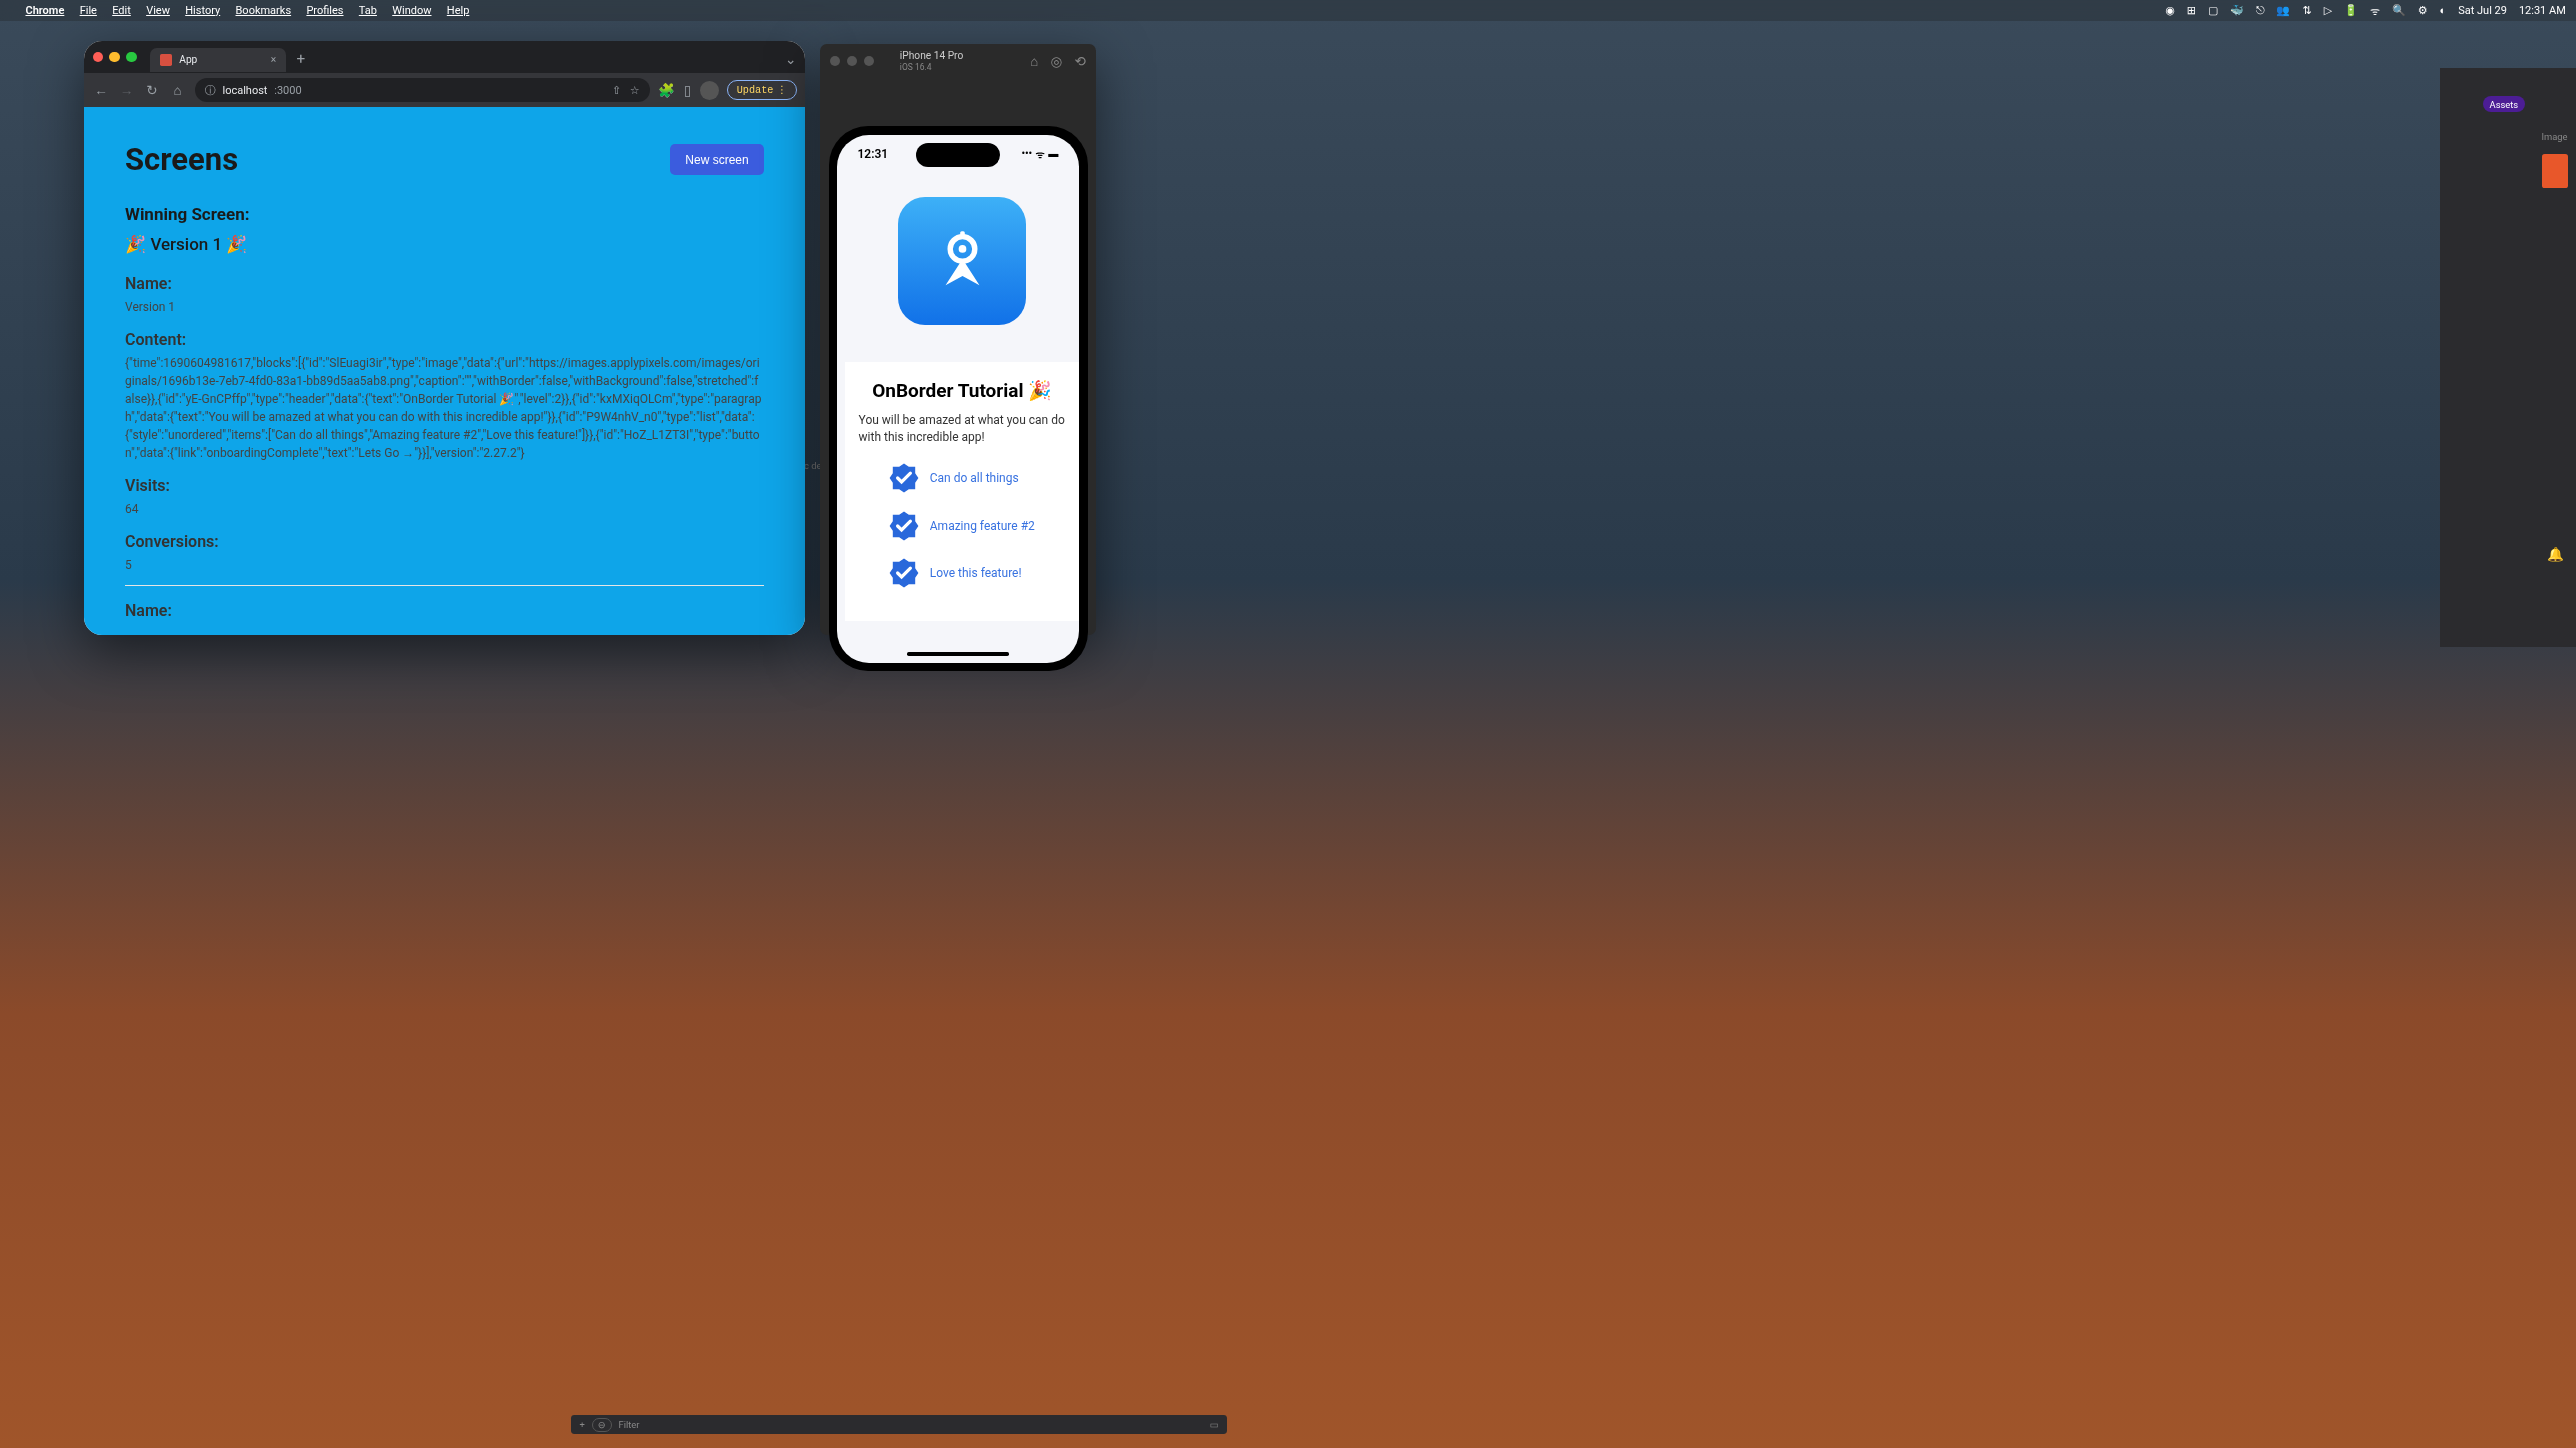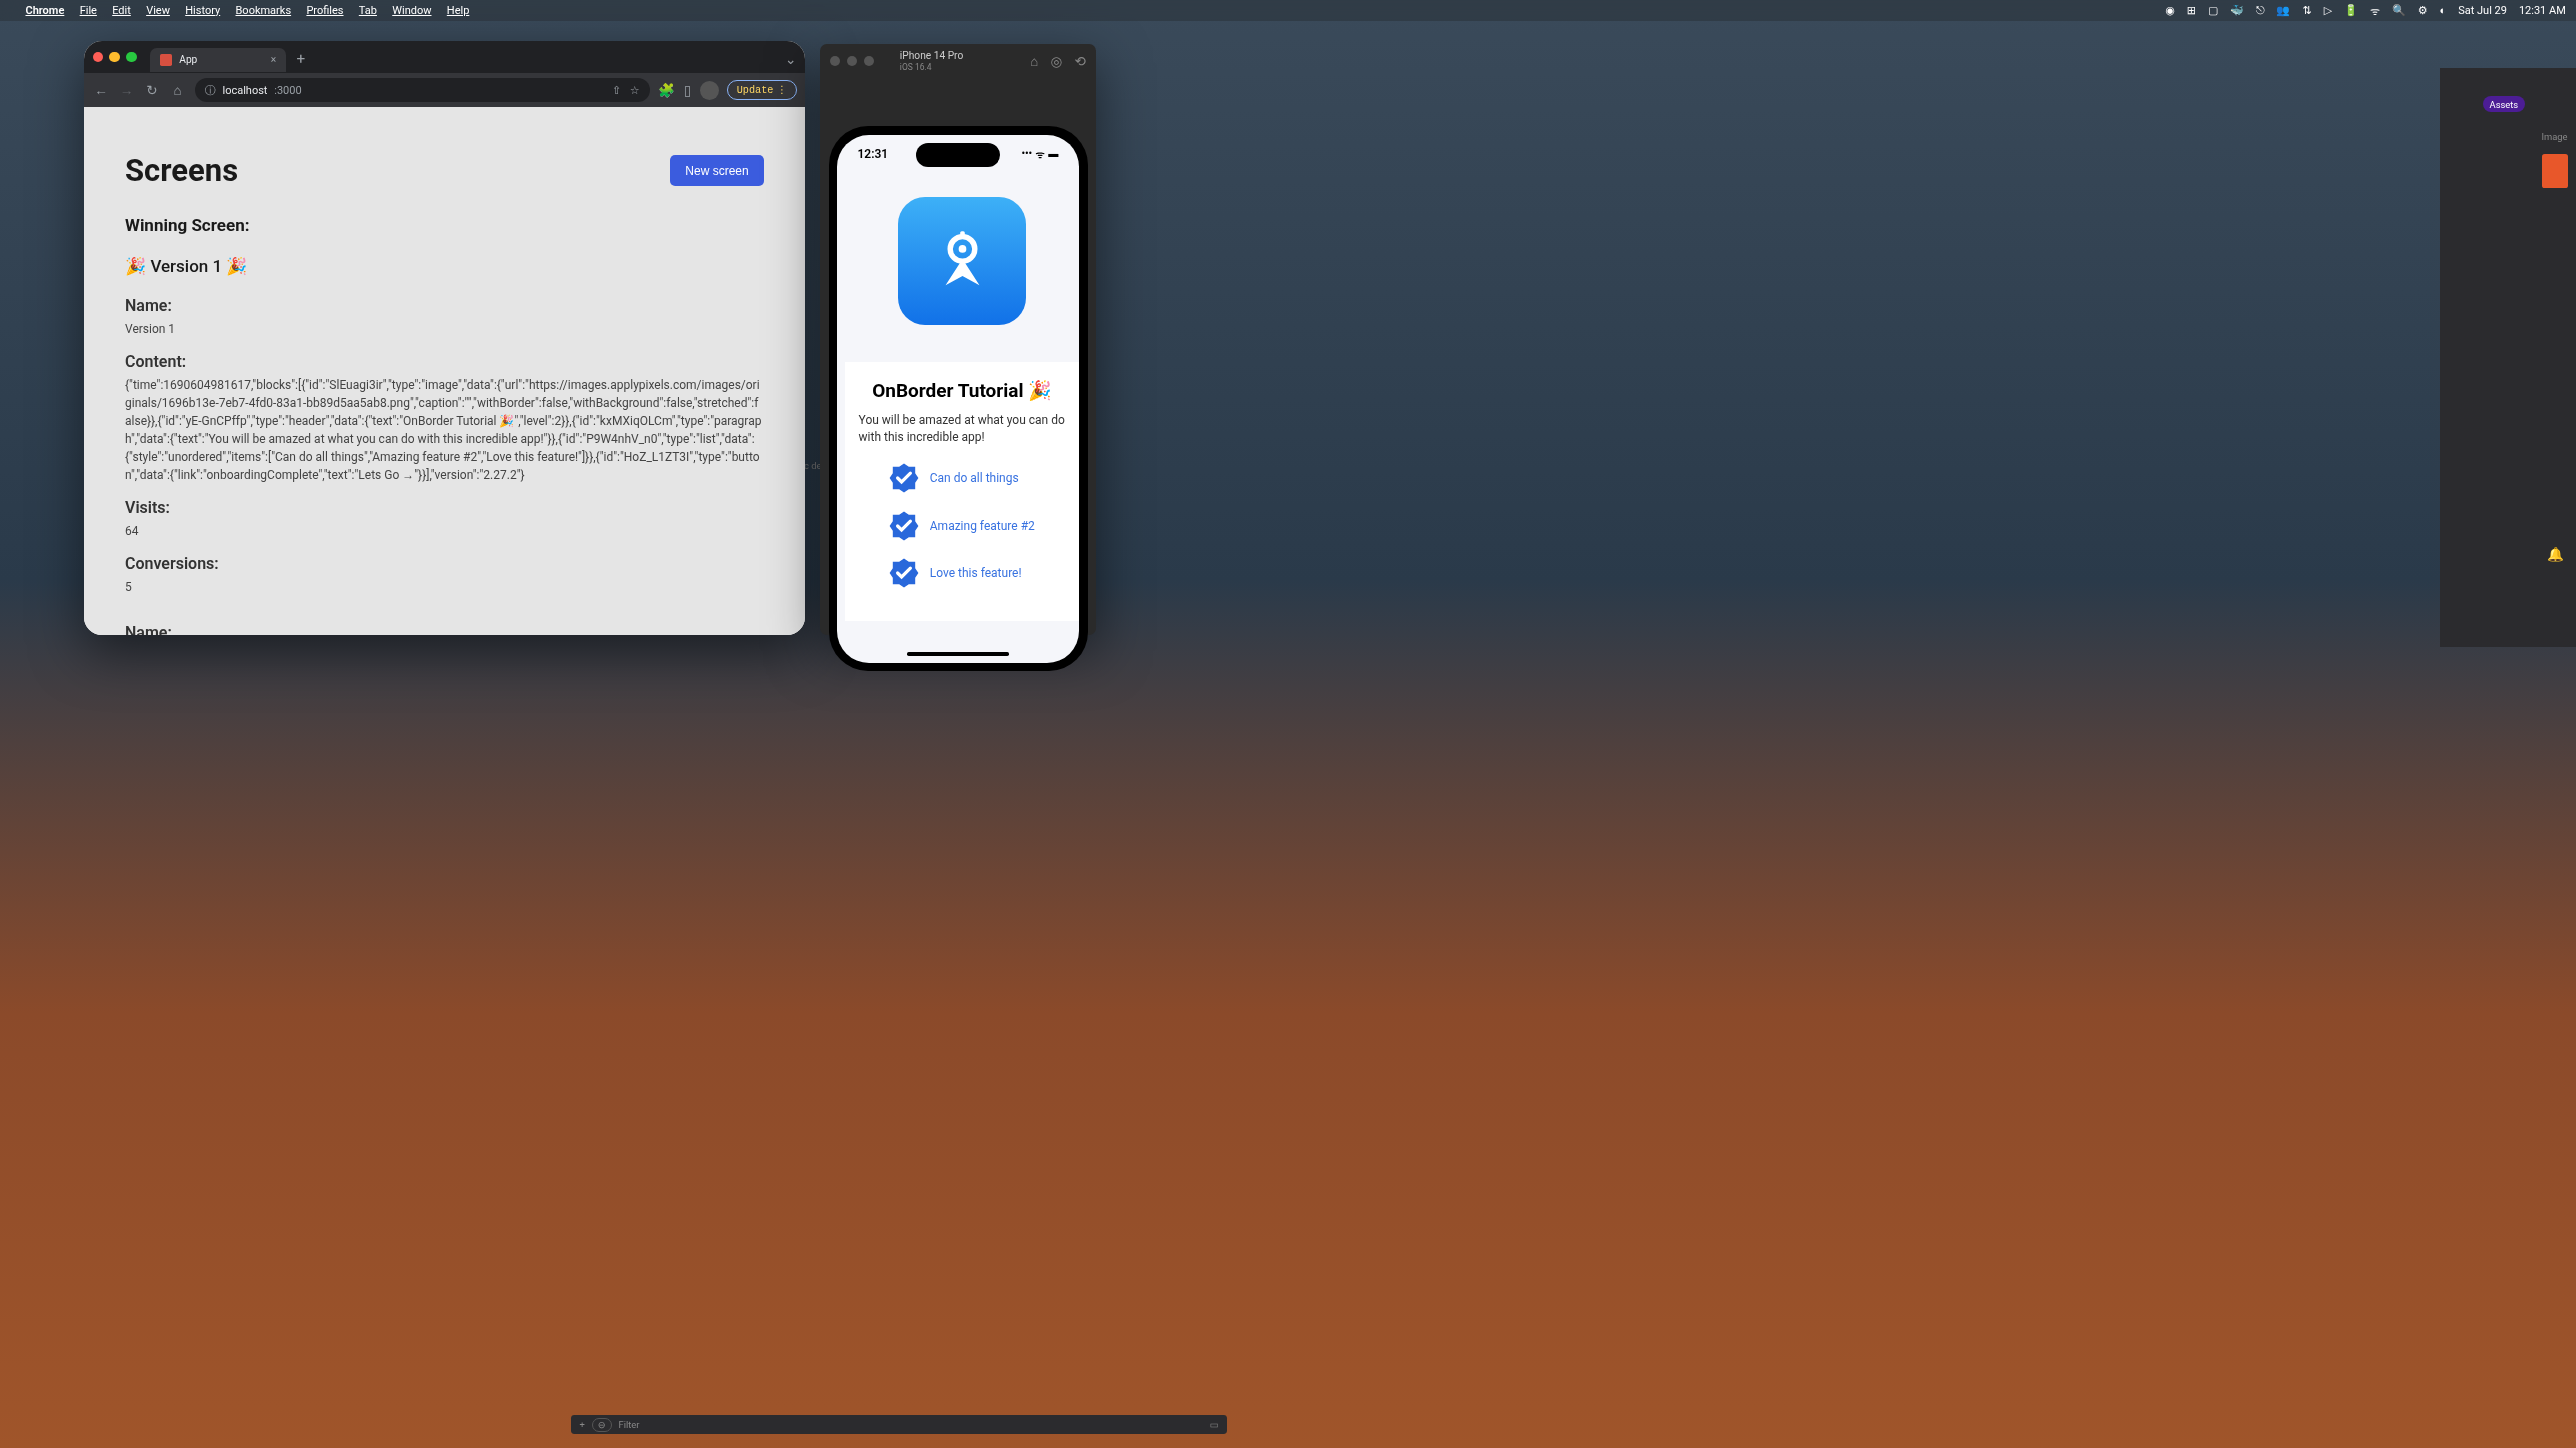--- a/index.html
+++ b/index.html
@@ -109,23 +109,23 @@
       padding: 2.6px 8.5px;
       font-size: 10.2px;
       display: flex;
       align-items: center;
       gap: 3.4px;
       font-family: Liberation Mono, monospace;
     }
     
     .chrome-content {
       flex: 1;
-      background: #e5e5e5;
+      background: #0ea5e9;
       overflow-y: auto;
-      padding: 45px 41px;
+      padding: 34px 41px;
     }
     .page-header {
       display: flex;
       justify-content: space-between;
       align-items: center;
       margin-bottom: 25.6px;
     }
     .page-title {
       font-size: 31px;
       font-weight: 700;
@@ -143,21 +143,21 @@
     }
     .winning-label {
       font-size: 17px;
       font-weight: 700;
       color: #1a1a1a;
     }
     .winning-version {
       font-size: 17px;
       font-weight: 500;
       color: #1a1a1a;
-      margin-top: 21px;
+      margin-top: 10px;
       margin-bottom: 20.5px;
     }
     .field-label {
       font-weight: 600;
       color: #333;
       font-size: 16px;
       margin-top: 14px;
     }
     .field-value {
       color: #444;

